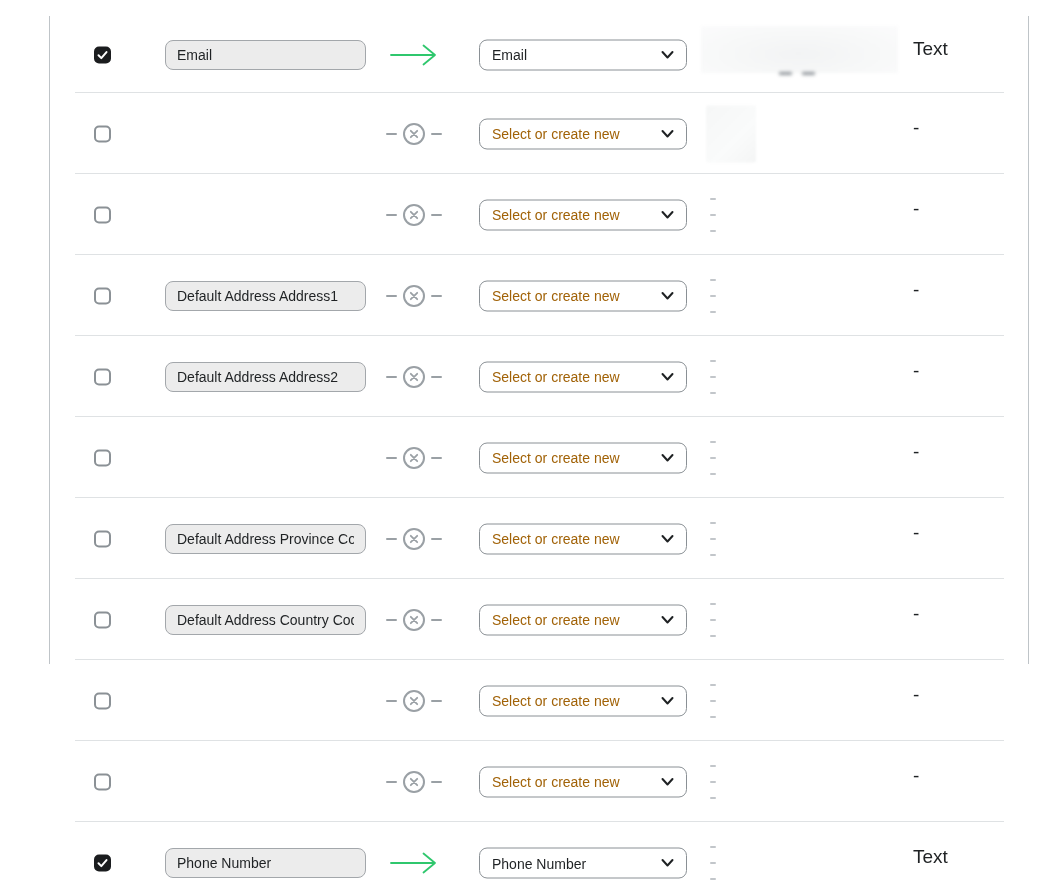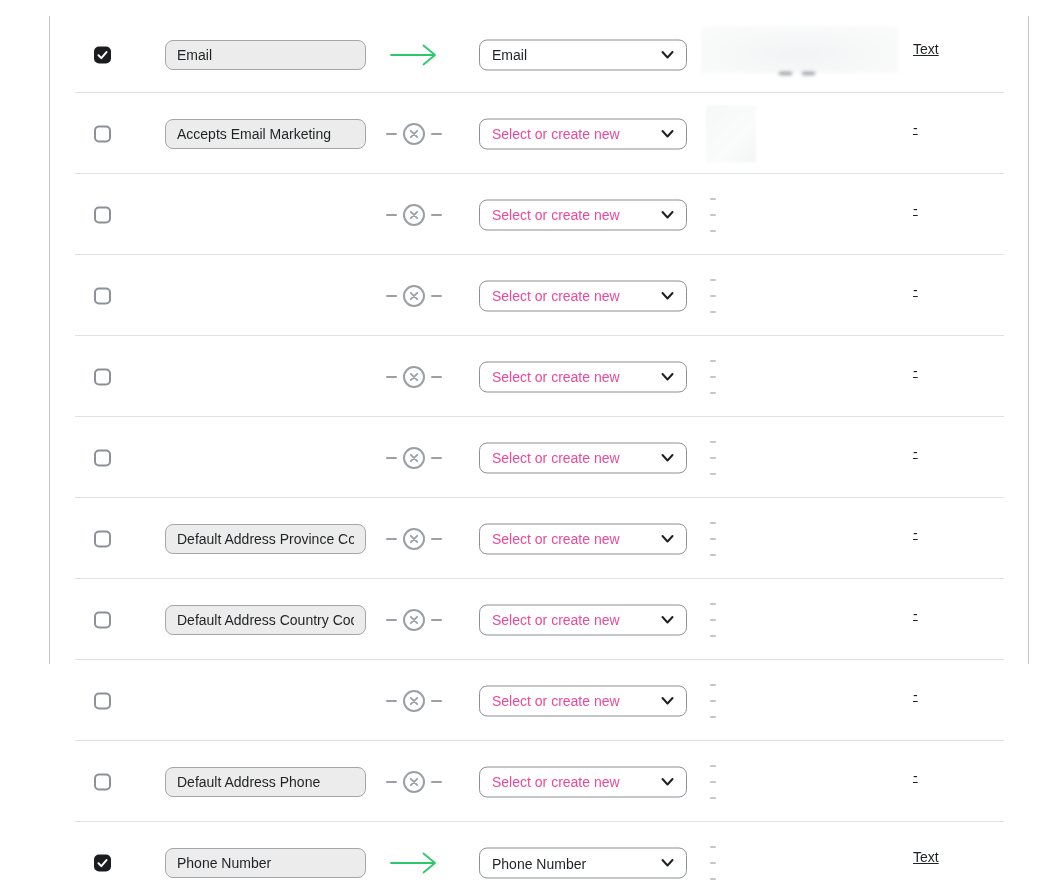--- a/index.html
+++ b/index.html
@@ -44,21 +44,21 @@
   .map-icon.xcircle{left:336px;}
 
   
   .select{
     position:absolute;left:429px;top:50%;transform:translateY(-50%);
     width:208px;height:31px;box-sizing:border-box;background:#fff;
     border:1px solid #8a9095;border-radius:8px;cursor:pointer;
     display:flex;align-items:center;padding:0 12px;
   }
   .select-value{font-size:14px;color:#1f2224;flex:1;white-space:nowrap;overflow:hidden;}
-  .select-value.placeholder{color:#ec4899;}
+  .select-value.placeholder{color:#a16207;}
   .select .chev{flex:0 0 auto;line-height:0;margin-left:8px;}
 
   
   .preview-dashes{position:absolute;left:660px;top:50%;transform:translateY(-50%);width:7px;height:34px;}
   .preview-dashes i{position:absolute;left:0;width:6px;height:2px;border-radius:1px;background:#c2c6ca;}
   .preview-dashes i:nth-child(1){top:0;}
   .preview-dashes i:nth-child(2){top:16px;}
   .preview-dashes i:nth-child(3){top:32px;}
 
   .preview-blurred-wide{
@@ -74,21 +74,21 @@
 
   .preview-blurred-small{
     position:absolute;left:656px;top:50%;transform:translateY(-50%);width:50px;height:57px;border-radius:2px;
     background:linear-gradient(135deg,#f6f7f7 0%,#fafbfb 60%,#f4f5f5 100%);
     filter:blur(1px);
   }
 
   
   .type-label{
     position:absolute;left:863px;top:50%;transform:translateY(calc(-50% - 6px));
-    font-size:14px;color:#1f2224;text-decoration:underline;
+    font-size:19px;color:#1f2224;
   }
 </style>
 </head>
 <body>
 
 <div class="panel">
   <div>
   <div class="row first">
     <span class="checkbox checked">
       <svg width="13" height="13" viewBox="0 0 13 13">
@@ -120,21 +120,20 @@
     </div>
 
     <div class="type-label">Text</div>
   </div>
 
   <div class="row">
     <span class="checkbox unchecked">
       
     </span>
 
-    <input class="source-input" type="text" readonly="" value="Accepts Email Marketing" style="">
 
     <span class="map-icon xcircle">
       <svg width="56" height="24" viewBox="0 0 56 24">
         <path d="M1 12 H10" stroke="#9aa0a5" stroke-width="2" stroke-linecap="round"></path>
         <circle cx="28" cy="12" r="10" fill="none" stroke="#9aa0a5" stroke-width="2"></circle>
         <path d="M24.8 8.8 L31.2 15.2 M31.2 8.8 L24.8 15.2" stroke="#9aa0a5" stroke-width="1.8" stroke-linecap="round"></path>
         <path d="M46 12 H55" stroke="#9aa0a5" stroke-width="2" stroke-linecap="round"></path>
       </svg>
     </span>
 
@@ -183,53 +182,55 @@
         </div>
 
     <div class="type-label">-</div>
   </div>
 
   <div class="row">
     <span class="checkbox unchecked">
       
     </span>
 
-
-    <span class="map-icon xcircle">
-      <svg width="56" height="24" viewBox="0 0 56 24">
-        <path d="M1 12 H10" stroke="#9aa0a5" stroke-width="2" stroke-linecap="round"></path>
-        <circle cx="28" cy="12" r="10" fill="none" stroke="#9aa0a5" stroke-width="2"></circle>
-        <path d="M24.8 8.8 L31.2 15.2 M31.2 8.8 L24.8 15.2" stroke="#9aa0a5" stroke-width="1.8" stroke-linecap="round"></path>
-        <path d="M46 12 H55" stroke="#9aa0a5" stroke-width="2" stroke-linecap="round"></path>
-      </svg>
-    </span>
-
-    <div class="select" role="button">
-      <span class="select-value placeholder">Select or create new</span>
-      <span class="chev">
-        <svg width="13" height="9" viewBox="0 0 13 9">
-          <polyline points="1.5,1.5 6.5,7 11.5,1.5" fill="none" stroke="#1f2224" stroke-width="2" stroke-linecap="round" stroke-linejoin="round"></polyline>
-        </svg>
-      </span>
-    </div>
-
-    <div class="preview-dashes">
-          <i></i>
-          <i></i>
-          <i></i>
-        </div>
-
-    <div class="type-label">-</div>
-  </div>
-
-  <div class="row">
-    <span class="checkbox unchecked">
-      
-    </span>
-
+    <input class="source-input" type="text" readonly="" value="Default Address Address1" style="">
+
+    <span class="map-icon xcircle">
+      <svg width="56" height="24" viewBox="0 0 56 24">
+        <path d="M1 12 H10" stroke="#9aa0a5" stroke-width="2" stroke-linecap="round"></path>
+        <circle cx="28" cy="12" r="10" fill="none" stroke="#9aa0a5" stroke-width="2"></circle>
+        <path d="M24.8 8.8 L31.2 15.2 M31.2 8.8 L24.8 15.2" stroke="#9aa0a5" stroke-width="1.8" stroke-linecap="round"></path>
+        <path d="M46 12 H55" stroke="#9aa0a5" stroke-width="2" stroke-linecap="round"></path>
+      </svg>
+    </span>
+
+    <div class="select" role="button">
+      <span class="select-value placeholder">Select or create new</span>
+      <span class="chev">
+        <svg width="13" height="9" viewBox="0 0 13 9">
+          <polyline points="1.5,1.5 6.5,7 11.5,1.5" fill="none" stroke="#1f2224" stroke-width="2" stroke-linecap="round" stroke-linejoin="round"></polyline>
+        </svg>
+      </span>
+    </div>
+
+    <div class="preview-dashes">
+          <i></i>
+          <i></i>
+          <i></i>
+        </div>
+
+    <div class="type-label">-</div>
+  </div>
+
+  <div class="row">
+    <span class="checkbox unchecked">
+      
+    </span>
+
+    <input class="source-input" type="text" readonly="" value="Default Address Address2" style="">
 
     <span class="map-icon xcircle">
       <svg width="56" height="24" viewBox="0 0 56 24">
         <path d="M1 12 H10" stroke="#9aa0a5" stroke-width="2" stroke-linecap="round"></path>
         <circle cx="28" cy="12" r="10" fill="none" stroke="#9aa0a5" stroke-width="2"></circle>
         <path d="M24.8 8.8 L31.2 15.2 M31.2 8.8 L24.8 15.2" stroke="#9aa0a5" stroke-width="1.8" stroke-linecap="round"></path>
         <path d="M46 12 H55" stroke="#9aa0a5" stroke-width="2" stroke-linecap="round"></path>
       </svg>
     </span>
 
@@ -383,21 +384,20 @@
         </div>
 
     <div class="type-label">-</div>
   </div>
 
   <div class="row">
     <span class="checkbox unchecked">
       
     </span>
 
-    <input class="source-input" type="text" readonly="" value="Default Address Phone" style="">
 
     <span class="map-icon xcircle">
       <svg width="56" height="24" viewBox="0 0 56 24">
         <path d="M1 12 H10" stroke="#9aa0a5" stroke-width="2" stroke-linecap="round"></path>
         <circle cx="28" cy="12" r="10" fill="none" stroke="#9aa0a5" stroke-width="2"></circle>
         <path d="M24.8 8.8 L31.2 15.2 M31.2 8.8 L24.8 15.2" stroke="#9aa0a5" stroke-width="1.8" stroke-linecap="round"></path>
         <path d="M46 12 H55" stroke="#9aa0a5" stroke-width="2" stroke-linecap="round"></path>
       </svg>
     </span>
 

